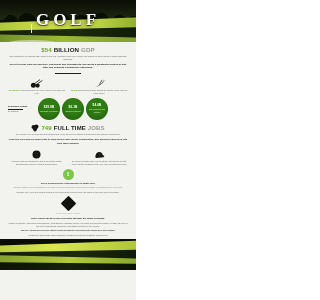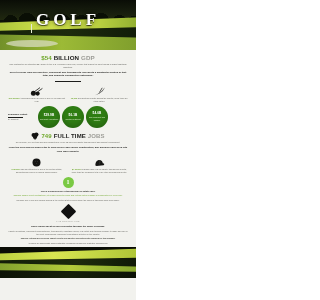--- a/index.html
+++ b/index.html
@@ -20,21 +20,21 @@
     height: 300px;
     position: relative;
     background: #f2f2ee;
     overflow: hidden;
   }
 
   
   .hero {
     position: relative;
     width: 136px;
-    height: 50px;
+    height: 42px;
     overflow: hidden;
     background: #0c1208;
   }
   .hero-sky {
     position: absolute;
     left: 0; top: 0; width: 136px; height: 20px;
     background: linear-gradient(180deg, #0a0d06 0%, #161c0d 55%, #20280f 100%);
   }
   .hero-trees {
     position: absolute;

